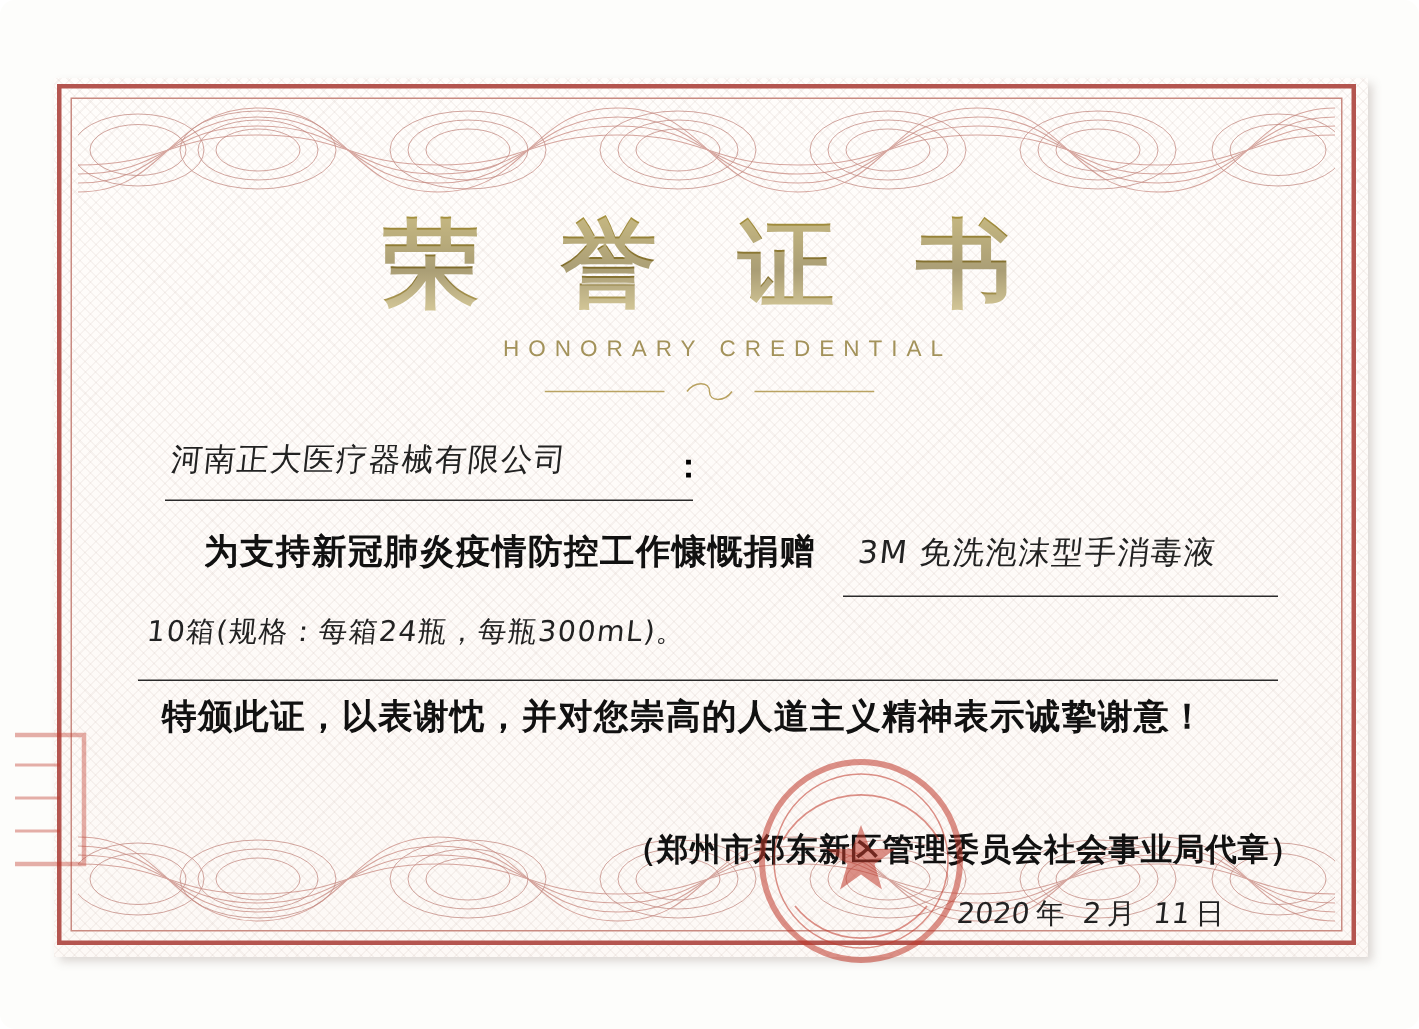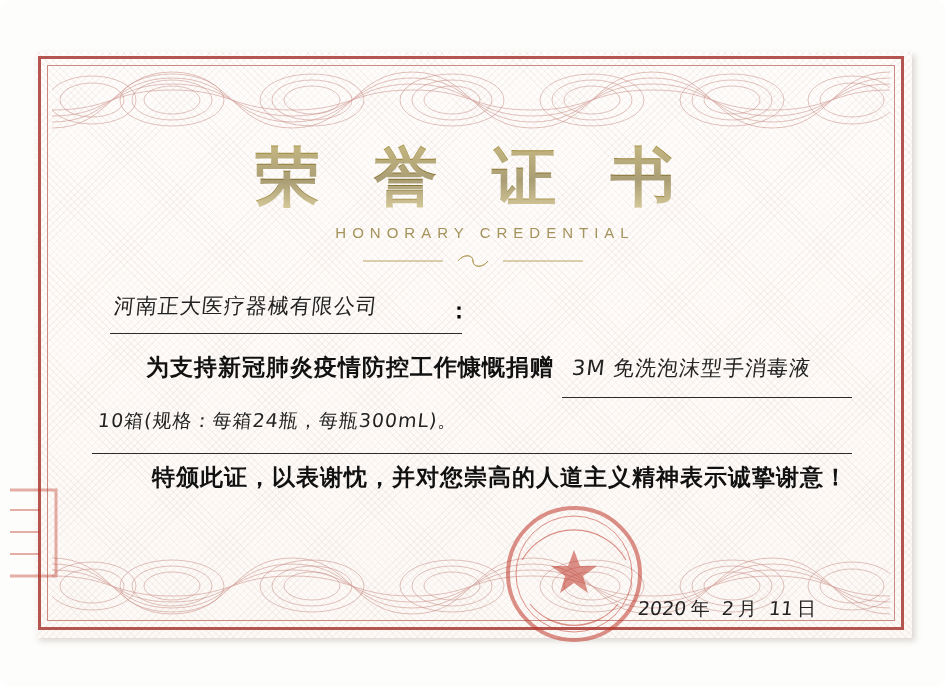--- a/index.html
+++ b/index.html
@@ -147,42 +147,42 @@
   .row-company .rule { left: 18px; right: 390px; bottom: -2px; }
 
   
   .row-donate {
     position: absolute;
     left: 92px;
     top: 352px;
     width: 760px;
     height: 42px;
   }
-  .row-donate .printed { position: absolute; left: 54px; top: 0; }
+  .row-donate .printed { position: absolute; left: 44px; top: 0; }
   .row-donate .hand { position: absolute; left: 480px; top: 2px; }
   .row-donate .rule { left: 470px; right: 0; bottom: -4px; }
 
   
   .row-qty {
     position: absolute;
     left: 92px;
     top: 408px;
     width: 760px;
     height: 42px;
   }
   .row-qty .hand { position: absolute; left: 6px; top: 0; }
   .row-qty .rule { left: 0; right: 0; bottom: -4px; }
 
   
   .row-thanks {
     position: absolute;
-    left: 88px;
+    left: 108px;
     top: 462px;
     width: 760px;
-    text-align: right;
+    text-align: left;
   }
 
   
   .sign-org {
     position: absolute;
     right: 96px;
     top: 512px;
     font-family: "DejaVu Serif", serif;
     font-size: 23px;
     font-weight: bold;
@@ -339,20 +339,21 @@
 
   <div class="row-qty">
     <span class="hand small">10箱(规格：每箱24瓶，每瓶300mL)。</span>
     <div class="rule"></div>
   </div>
 
   <div class="row-thanks">
     <span class="printed">特颁此证，以表谢忱，并对您崇高的人道主义精神表示诚挚谢意！</span>
   </div>
 
+  <div class="sign-sub">（郑州市郑东新区管理委员会社会事业局代章）</div>
 
   <div class="date-row">
     <span class="d-num">2020</span><span class="d-unit">年</span><span class="d-num">2</span><span class="d-unit">月</span><span class="d-num">11</span><span class="d-unit">日</span>
   </div>
 
   <div class="seal">
     <svg width="148" height="148" viewBox="0 0 148 148" xmlns="http://www.w3.org/2000/svg">
       <circle cx="74" cy="74" r="66" fill="none" stroke="#c0392b" stroke-width="4"></circle>
       <circle cx="74" cy="74" r="58" fill="none" stroke="#c0392b" stroke-width="1"></circle>
       <path d="M74,50 L80,66 L97,66 L83,76 L88,93 L74,83 L60,93 L65,76 L51,66 L68,66 Z" fill="#c0392b"></path>

